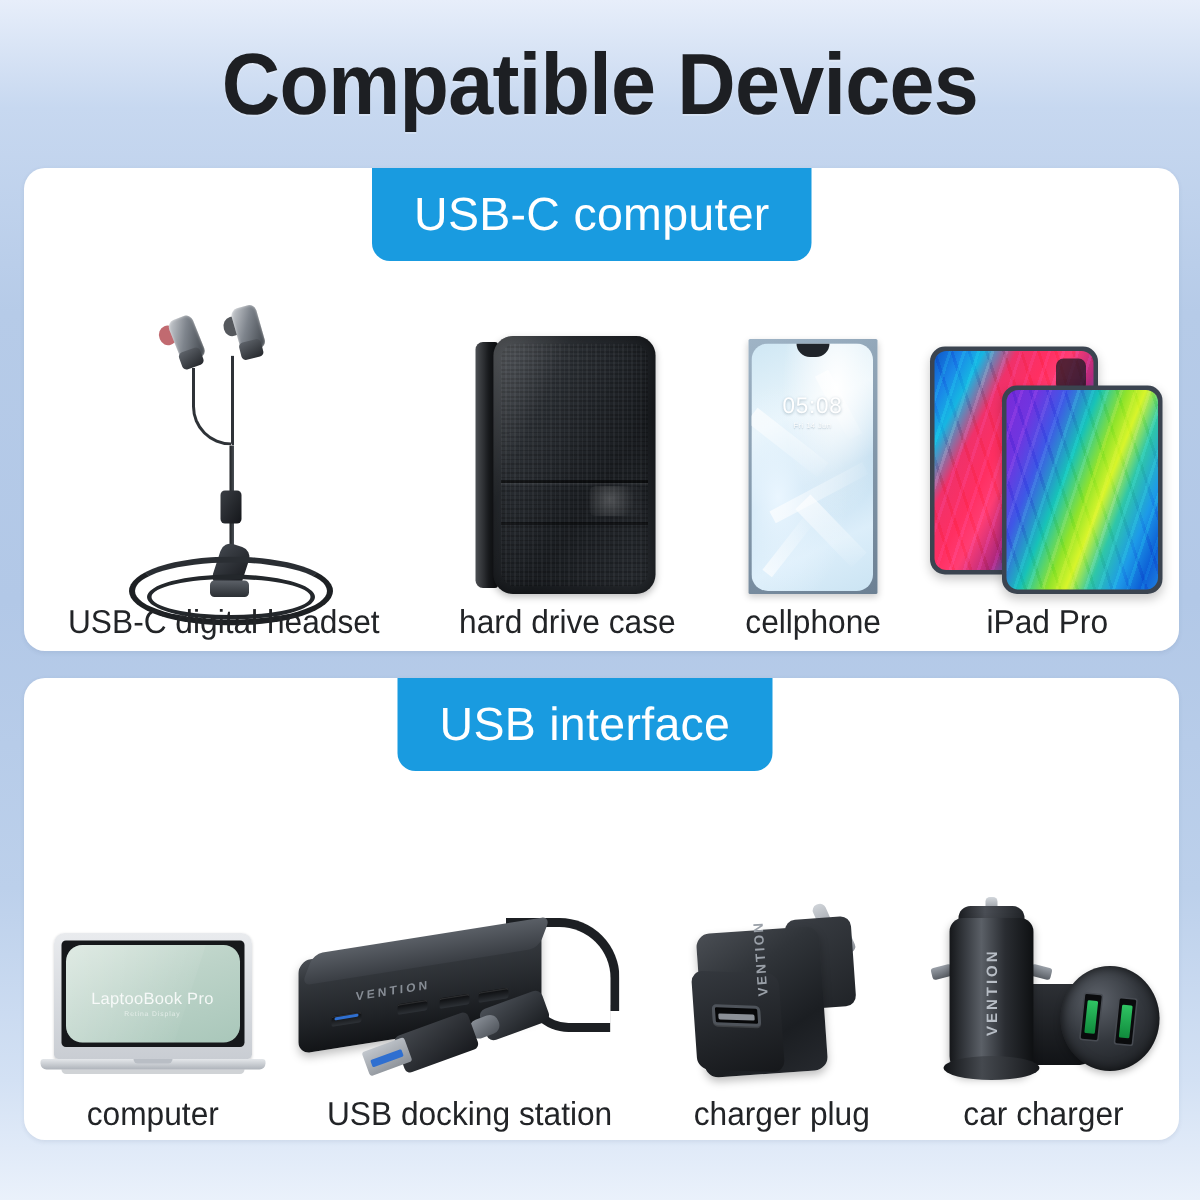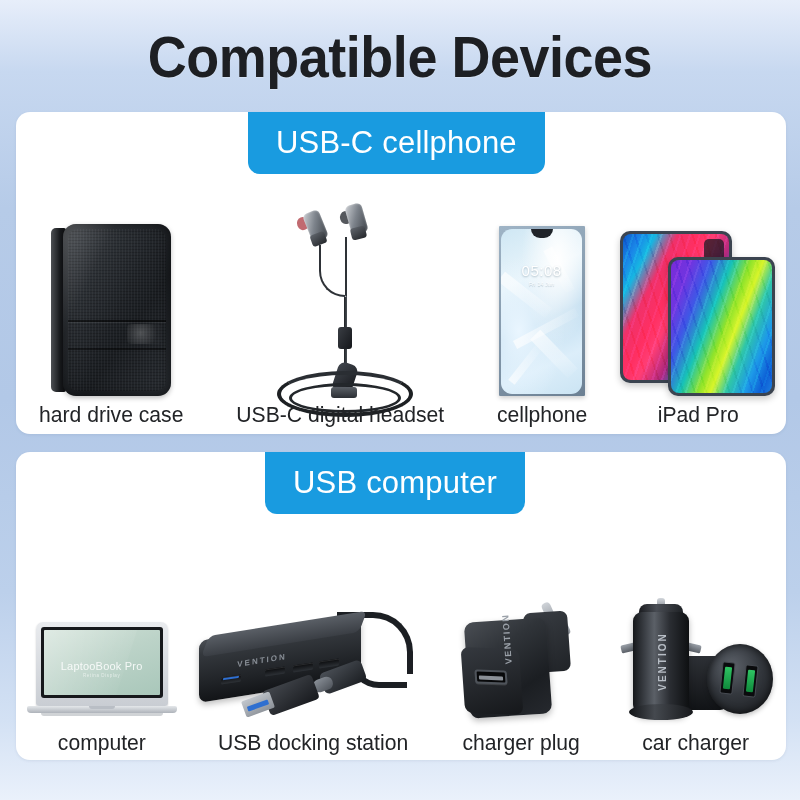--- a/index.html
+++ b/index.html
@@ -307,21 +307,21 @@
     border-radius: 7px 7px 3px 3px;
     background: linear-gradient(180deg,#e9ebee,#c9cdd3);
     padding: 5px 5px 8px 5px;
     box-shadow: 0 1px 2px rgba(0,0,0,0.18);
   }
   .lp-bez {
     width: 100%; height: 100%;
     background: #16181b; border-radius: 3px; padding: 3px;
   }
   .lp-scr {
-    position: relative; width: 100%; height: 100%; border-radius: 1px;
+    position: relative; width: 100%; height: 100%; border-radius: 11px;
     overflow: hidden;
     background: linear-gradient(160deg,#cfe0d6 0%,#bcd3c8 45%,#a9c7ba 100%);
   }
   .lp-gloss {
     position: absolute; left: -20%; top: -40%; width: 90%; height: 180%;
     background: linear-gradient(100deg, rgba(255,255,255,0.40), rgba(255,255,255,0));
     transform: rotate(18deg);
   }
   .lp-txt {
     position: absolute; left: 0; top: 30px; width: 100%; text-align: center;
@@ -532,37 +532,23 @@
 </style>
 </head>
 <body>
 
 <div class="poster">
 
   <div class="title">Compatible Devices</div>
 
   <div class="card card-usbc">
 
-    <div class="badge badge-usbc">USB-C cellphone</div>
+    <div class="badge badge-usbc">USB-C computer</div>
 
     <div class="row row-usbc">
-
-      <div class="item i-hdd">
-        <div class="art art-hdd">
-          <div class="hdd-side"></div>
-          <div class="hdd-body">
-            <div class="hdd-tex"></div>
-            <div class="hdd-seam"></div>
-            <div class="hdd-seam2"></div>
-            <div class="hdd-logo"></div>
-          </div>
-          <div class="hdd-gloss"></div>
-        </div>
-        <div class="caption">hard drive case</div>
-      </div>
 
       <div class="item i-headset">
         <div class="art art-headset">
           <div class="eb-tip eb-tip-l"></div>
           <div class="eb-tip eb-tip-r"></div>
           <div class="eb eb-l"></div>
           <div class="eb eb-r"></div>
           <div class="eb-cap eb-cap-l"></div>
           <div class="eb-cap eb-cap-r"></div>
           <div class="wire wire-l"></div>
@@ -570,20 +556,34 @@
           <div class="wire-stem"></div>
           <div class="wire-splitter"></div>
           <div class="mic-module"></div>
           <div class="coil"></div>
           <div class="coil2"></div>
           <div class="plug-c"></div>
         </div>
         <div class="caption">USB-C digital headset</div>
       </div>
 
+      <div class="item i-hdd">
+        <div class="art art-hdd">
+          <div class="hdd-side"></div>
+          <div class="hdd-body">
+            <div class="hdd-tex"></div>
+            <div class="hdd-seam"></div>
+            <div class="hdd-seam2"></div>
+            <div class="hdd-logo"></div>
+          </div>
+          <div class="hdd-gloss"></div>
+        </div>
+        <div class="caption">hard drive case</div>
+      </div>
+
       <div class="item i-phone">
         <div class="art art-phone">
           <div class="ph-body">
             <div class="ph-screen">
               <div class="ph-shard s1"></div>
               <div class="ph-shard s2"></div>
               <div class="ph-shard s3"></div>
               <div class="ph-shard s4"></div>
               <div class="ph-shard s5"></div>
               <div class="ph-notch"></div>
@@ -610,21 +610,21 @@
           </div>
         </div>
         <div class="caption">iPad Pro</div>
       </div>
 
     </div>
   </div>
 
   <div class="card card-usb">
 
-    <div class="badge badge-usb">USB computer</div>
+    <div class="badge badge-usb">USB interface</div>
 
     <div class="row row-usb">
 
       <div class="item i-laptop">
         <div class="art art-laptop">
           <div class="lp-lid">
             <div class="lp-bez">
               <div class="lp-scr">
                 <div class="lp-gloss"></div>
                 <div class="lp-txt">LaptooBook Pro</div>

